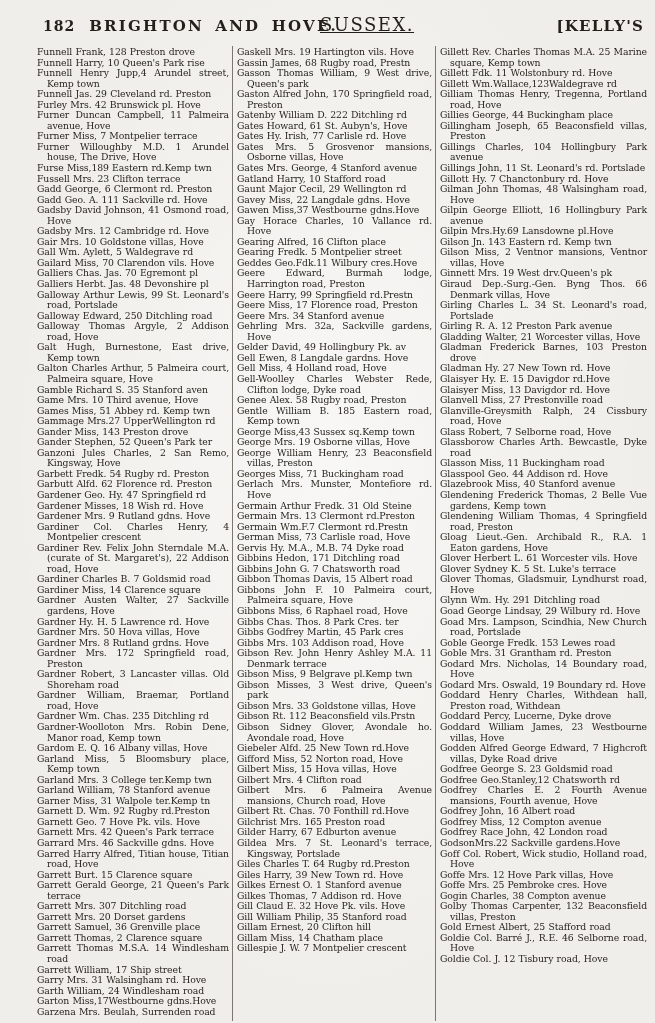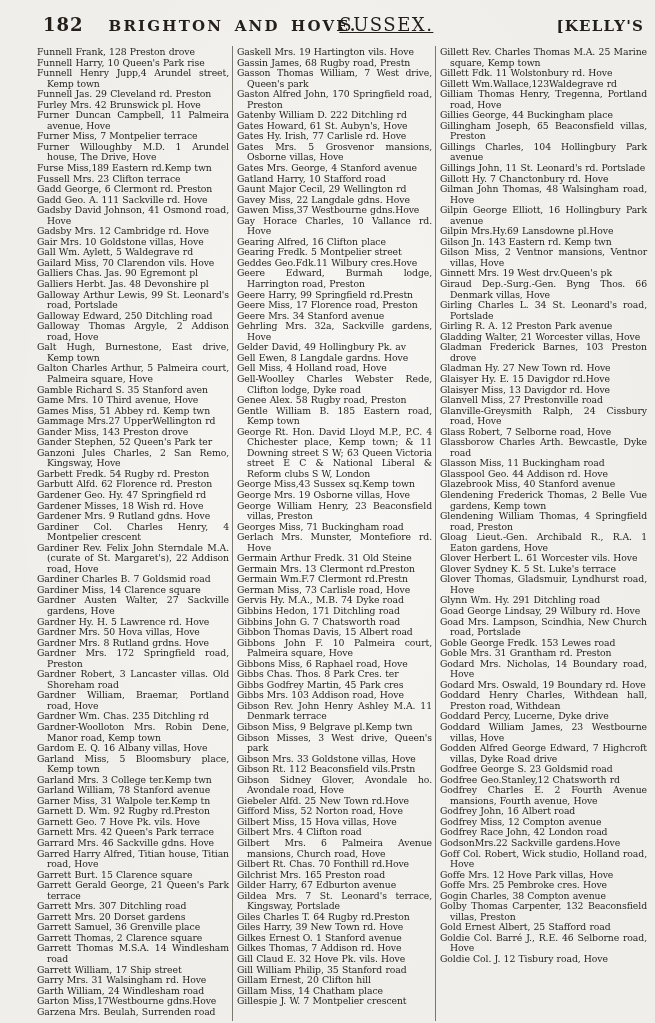--- a/index.html
+++ b/index.html
@@ -23,21 +23,21 @@
   }
   .pagehead{
     display:grid;
     grid-template-columns:1fr auto 1fr;
     align-items:baseline;
     padding:0 6px 0 10px;
     height:24px;
   }
   .ph-left{white-space:nowrap;}
   .pagenum{
-    font-size:18px;font-weight:bold;letter-spacing:1px;margin-right:25px;
+    font-size:14px;font-weight:bold;letter-spacing:1px;margin-right:14px;
   }
   .runtitle{
     font-size:15px;font-weight:bold;letter-spacing:2.2px;word-spacing:4px;
   }
   .county{
     font-size:18px;letter-spacing:1.5px;justify-self:center;
     transform:translateX(-18px);
     text-decoration:underline;
   }
   .kellys{
@@ -90,21 +90,21 @@
         <p class="entry">Furner Willoughby M.D. 1 Arundel house, The Drive, Hove</p>
         <p class="entry">Furse Miss,189 Eastern rd.Kemp twn</p>
         <p class="entry">Fussell Mrs. 23 Clifton terrace</p>
         <p class="entry">Gadd George, 6 Clermont rd. Preston</p>
         <p class="entry">Gadd Geo. A. 111 Sackville rd. Hove</p>
         <p class="entry">Gadsby David Johnson, 41 Osmond road, Hove</p>
         <p class="entry">Gadsby Mrs. 12 Cambridge rd. Hove</p>
         <p class="entry">Gair Mrs. 10 Goldstone villas, Hove</p>
         <p class="entry">Gall Wm. Aylett, 5 Waldegrave rd</p>
         <p class="entry">Gailard Miss, 70 Clarendon vils. Hove</p>
-        <p class="entry">Galliers Chas. Jas. 90 Egremont pl</p>
+        <p class="entry">Galliers Chas. Jas. 70 Egremont pl</p>
         <p class="entry">Galliers Herbt. Jas. 48 Devonshire pl</p>
         <p class="entry">Galloway Arthur Lewis, 99 St. Leonard's road, Portslade</p>
         <p class="entry">Galloway Edward, 250 Ditchling road</p>
         <p class="entry">Galloway Thomas Argyle, 2 Addison road, Hove</p>
         <p class="entry">Galt Hugh, Burnestone, East drive, Kemp town</p>
         <p class="entry">Galton Charles Arthur, 5 Palmeira court, Palmeira square, Hove</p>
         <p class="entry">Gamble Richard S. 35 Stanford aven</p>
         <p class="entry">Game Mrs. 10 Third avenue, Hove</p>
         <p class="entry">Games Miss, 51 Abbey rd. Kemp twn</p>
         <p class="entry">Gammage Mrs.27 UpperWellington rd</p>
@@ -148,21 +148,21 @@
         <p class="entry">Garrett Thomas M.S.A. 14 Windlesham road</p>
         <p class="entry">Garrett William, 17 Ship street</p>
         <p class="entry">Garry Mrs. 31 Walsingham rd. Hove</p>
         <p class="entry">Garth William, 24 Windlesham road</p>
         <p class="entry">Garton Miss,17Westbourne gdns.Hove</p>
         <p class="entry">Garzena Mrs. Beulah, Surrenden road</p>
       </div>
     <div class="col col-2">
         <p class="entry">Gaskell Mrs. 19 Hartington vils. Hove</p>
         <p class="entry">Gassin James, 68 Rugby road, Prestn</p>
-        <p class="entry">Gasson Thomas William, 7 West drive, Queen's park</p>
+        <p class="entry">Gasson Thomas William, 9 West drive, Queen's park</p>
         <p class="entry">Gaston Alfred John, 170 Springfield road, Preston</p>
         <p class="entry">Gatenby William D. 222 Ditchling rd</p>
         <p class="entry">Gates Howard, 61 St. Aubyn's, Hove</p>
         <p class="entry">Gates Hy. Irish, 77 Carlisle rd. Hove</p>
         <p class="entry">Gates Mrs. 5 Grosvenor mansions, Osborne villas, Hove</p>
         <p class="entry">Gates Mrs. George, 4 Stanford avenue</p>
         <p class="entry">Gatland Harry, 10 Stafford road</p>
         <p class="entry">Gaunt Major Cecil, 29 Wellington rd</p>
         <p class="entry">Gavey Miss, 22 Langdale gdns. Hove</p>
         <p class="entry">Gawen Miss,37 Westbourne gdns.Hove</p>
@@ -174,21 +174,20 @@
         <p class="entry">Geere Harry, 99 Springfield rd.Prestn</p>
         <p class="entry">Geere Miss, 17 Florence road, Preston</p>
         <p class="entry">Geere Mrs. 34 Stanford avenue</p>
         <p class="entry">Gehrling Mrs. 32a, Sackville gardens, Hove</p>
         <p class="entry">Gelder David, 49 Hollingbury Pk. av</p>
         <p class="entry">Gell Ewen, 8 Langdale gardns. Hove</p>
         <p class="entry">Gell Miss, 4 Holland road, Hove</p>
         <p class="entry">Gell-Woolley Charles Webster Rede, Clifton lodge, Dyke road</p>
         <p class="entry">Genee Alex. 58 Rugby road, Preston</p>
         <p class="entry">Gentle William B. 185 Eastern road, Kemp town</p>
-        <p class="entry">George Rt. Hon. David Lloyd M.P., P.C. 4 Chichester place, Kemp town; &amp; 11 Downing street S W; 63 Queen Victoria street E C &amp; National Liberal &amp; Reform clubs S W, London</p>
         <p class="entry">George Miss,43 Sussex sq.Kemp town</p>
         <p class="entry">George Mrs. 19 Osborne villas, Hove</p>
         <p class="entry">George William Henry, 23 Beaconsfield villas, Preston</p>
         <p class="entry">Georges Miss, 71 Buckingham road</p>
         <p class="entry">Gerlach Mrs. Munster, Montefiore rd. Hove</p>
         <p class="entry">Germain Arthur Fredk. 31 Old Steine</p>
         <p class="entry">Germain Mrs. 13 Clermont rd.Preston</p>
         <p class="entry">Germain Wm.F.7 Clermont rd.Prestn</p>
         <p class="entry">German Miss, 73 Carlisle road, Hove</p>
         <p class="entry">Gervis Hy. M.A., M.B. 74 Dyke road</p>
@@ -263,21 +262,21 @@
         <p class="entry">Glover Sydney K. 5 St. Luke's terrace</p>
         <p class="entry">Glover Thomas, Gladsmuir, Lyndhurst road, Hove</p>
         <p class="entry">Glynn Wm. Hy. 291 Ditchling road</p>
         <p class="entry">Goad George Lindsay, 29 Wilbury rd. Hove</p>
         <p class="entry">Goad Mrs. Lampson, Scindhia, New Church road, Portslade</p>
         <p class="entry">Goble George Fredk. 153 Lewes road</p>
         <p class="entry">Goble Mrs. 31 Grantham rd. Preston</p>
         <p class="entry">Godard Mrs. Nicholas, 14 Boundary road, Hove</p>
         <p class="entry">Godard Mrs. Oswald, 19 Boundary rd. Hove</p>
         <p class="entry">Goddard Henry Charles, Withdean hall, Preston road, Withdean</p>
-        <p class="entry">Goddard Percy, Lucerne, Dyke drive</p>
+        <p class="entry">Goddard Percy, Lucerne, Dyke drove</p>
         <p class="entry">Goddard William James, 23 Westbourne villas, Hove</p>
         <p class="entry">Godden Alfred George Edward, 7 Highcroft villas, Dyke Road drive</p>
         <p class="entry">Godfree George S. 23 Goldsmid road</p>
         <p class="entry">Godfree Geo.Stanley,12 Chatsworth rd</p>
         <p class="entry">Godfrey Charles E. 2 Fourth Avenue mansions, Fourth avenue, Hove</p>
         <p class="entry">Godfrey John, 16 Albert road</p>
         <p class="entry">Godfrey Miss, 12 Compton avenue</p>
         <p class="entry">Godfrey Race John, 42 London road</p>
         <p class="entry">GodsonMrs.22 Sackville gardens.Hove</p>
         <p class="entry">Goff Col. Robert, Wick studio, Holland road, Hove</p>

